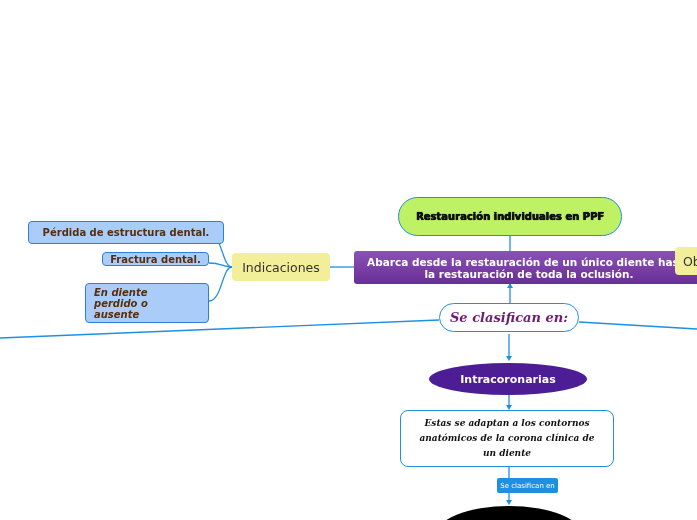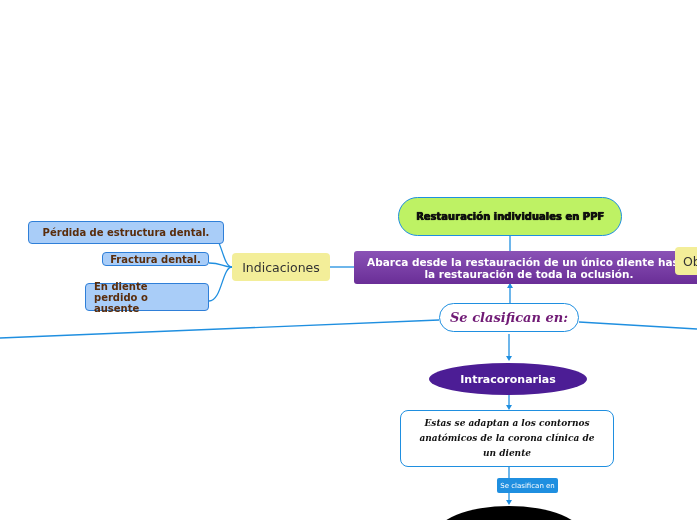--- a/index.html
+++ b/index.html
@@ -24,21 +24,21 @@
     background: #f3ee99; border-radius: 4px; color: #333; font-weight: normal;
   }
   .indic { left: 232px; top: 253px; width: 98px; height: 28px; font-size: 12.5px; }
   .ob { left: 675px; top: 247px; width: 40px; height: 28px; font-size: 12.5px; justify-content: flex-start; padding-left: 8px; }
   .blue {
     background: #a9cdf8; border: 1.2px solid #2f7fd8; border-radius: 4px;
     color: #5a2d0c; font-weight: bold; font-size: 10px; line-height: 11px;
   }
   .b1 { left: 28px; top: 221px; width: 196px; height: 23px; }
   .b2 { left: 102px; top: 252px; width: 107px; height: 14px; }
-  .b3 { left: 85px; top: 283px; width: 124px; height: 28px; justify-content: flex-start; text-align: left; padding-left: 8px; }
+  .b3 { left: 85px; top: 283px; width: 124px; height: 40px; justify-content: flex-start; text-align: left; padding-left: 8px; font-style: italic; }
   .clas {
     left: 439px; top: 303px; width: 140px; height: 29px;
     border: 1.5px solid #1f8fe0; border-radius: 16px; background: #fff;
     font-family: "DejaVu Serif", serif; font-weight: bold; font-style: italic; font-size: 13px; color: #701a75; justify-content: center;
   }
   .intra {
     left: 429px; top: 363px; width: 158px; height: 32px; border-radius: 50%;
     background: #4c1d95; color: #fff; font-weight: bold; font-size: 11px;
   }
   .estas {

